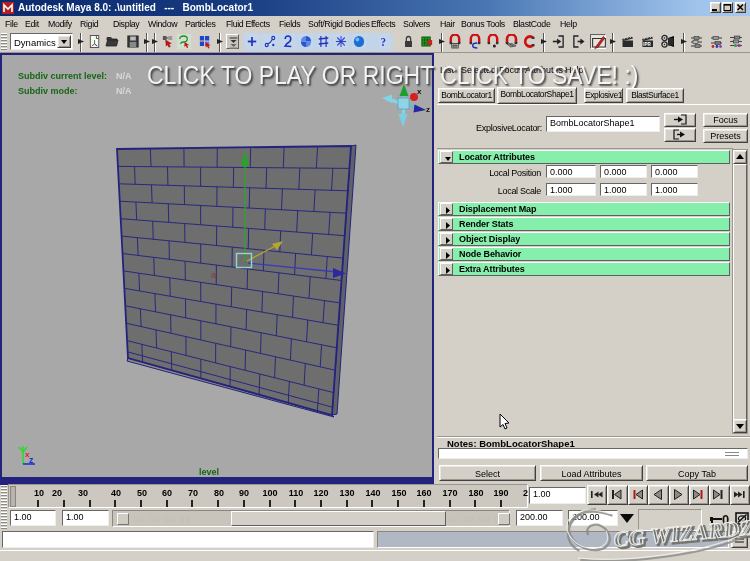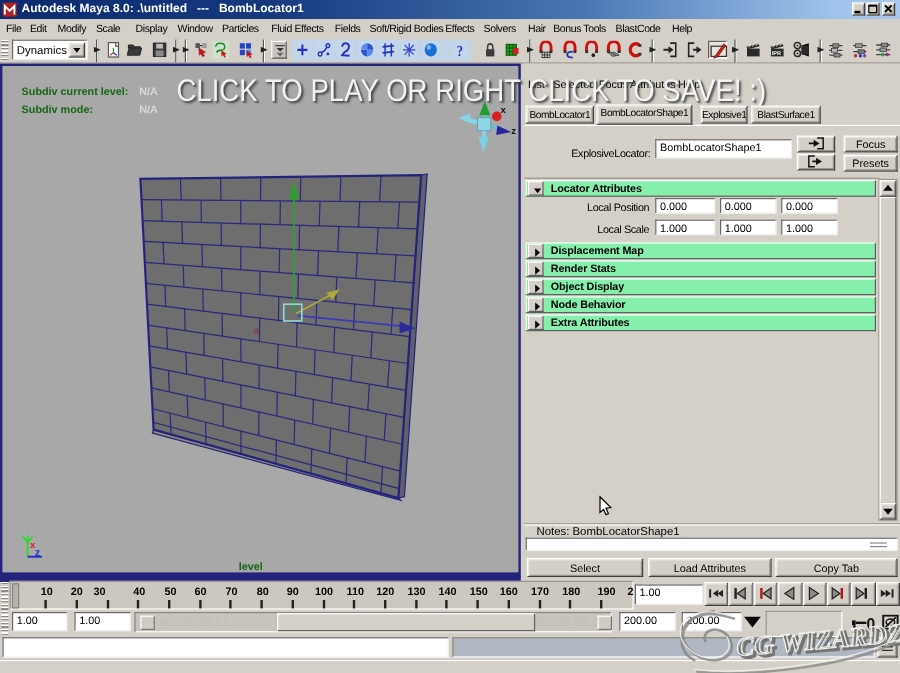--- a/index.html
+++ b/index.html
@@ -31,21 +31,21 @@
         </svg></div>
  <div class="btn" style="left:735px;top:2px;width:11px;height:11px"><svg width="9" height="9">
           <path d="M1.5 1.5 L7 7 M7 1.5 L1.5 7" stroke="#000" stroke-width="1.6"></path>
         </svg></div>
 </div>
 
 <div style="position:absolute;left:0;top:16px;width:750px;height:15px;background:#d4d0c8;font-size:8.8px;letter-spacing:-0.35px">
       <span style="position:absolute;left:5px;top:3px">File</span>
       <span style="position:absolute;left:25px;top:3px">Edit</span>
       <span style="position:absolute;left:48px;top:3px">Modify</span>
-      <span style="position:absolute;left:80px;top:3px">Scale</span>
+      <span style="position:absolute;left:80px;top:3px">Rigid</span>
       <span style="position:absolute;left:113px;top:3px">Display</span>
       <span style="position:absolute;left:148px;top:3px">Window</span>
       <span style="position:absolute;left:185px;top:3px">Particles</span>
       <span style="position:absolute;left:226px;top:3px">Fluid Effects</span>
       <span style="position:absolute;left:279px;top:3px">Fields</span>
       <span style="position:absolute;left:308px;top:3px">Soft/Rigid Bodies</span>
       <span style="position:absolute;left:371px;top:3px">Effects</span>
       <span style="position:absolute;left:403px;top:3px">Solvers</span>
       <span style="position:absolute;left:440px;top:3px">Hair</span>
       <span style="position:absolute;left:461px;top:3px">Bonus Tools</span>
@@ -501,55 +501,55 @@
  <div style="position:absolute;left:295px;top:96px;width:16px;height:285px;background:#d0ccc4;border:1px solid #9a968e">
         <div style="position:absolute;left:0px;top:14px;width:14px;height:256px;background:#d4d0c8;border:1px solid;border-color:#fff #5f5f5f #5f5f5f #fff"></div>
    <div class="btn" style="left:0px;top:0px;width:14px;height:14px"><svg width="12" height="12">
             <polygon points="6,3 2,8 10,8" fill="#000"></polygon>
           </svg></div>
    <div class="btn" style="left:0px;top:269px;width:14px;height:14px"><svg width="12" height="12">
             <polygon points="6,9 2,4 10,4" fill="#000"></polygon>
           </svg></div>
  </div>
  <div style="position:absolute;left:0;top:383px;width:313px;height:2px;border-top:1px solid #9a968e;border-bottom:1px solid #fff"></div>
- <span style="position:absolute;left:10px;top:385px;font-weight:normal;font-size:9.5px">Notes: BombLocatorShape1</span>
+ <span style="position:absolute;left:10px;top:385px;font-weight:bold;font-size:9.5px">Notes: BombLocatorShape1</span>
  <div style="position:absolute;left:1px;top:395px;width:310px;height:11px;background:#fff;border:1px solid;border-color:#666 #eee #eee #666">
    <div style="position:absolute;right:8px;top:3px;width:14px;height:1px;background:#888"></div>
    <div style="position:absolute;right:8px;top:6px;width:14px;height:1px;background:#888"></div>
  </div>
  <div class="btn" style="left:2px;top:412px;width:97px;height:16px;padding-top:3px">Select</div>
  <div class="btn" style="left:103px;top:412px;width:103px;height:16px;padding-top:3px">Load Attributes</div>
  <div class="btn" style="left:209px;top:412px;width:102px;height:16px;padding-top:3px">Copy Tab</div>
 </div>
 
 <div style="position:absolute;left:0;top:481px;width:750px;height:80px;background:#d4d0c8">
       <div style="position:absolute;left:0;top:-1px;width:434px;height:5px;background:#23237d"></div>
  <div style="position:absolute;left:1px;top:4px;width:6px;height:44px;background:repeating-linear-gradient(to bottom,#fff 0,#fff 1px,#8a8a8a 1px,#8a8a8a 2px,#d4d0c8 2px,#d4d0c8 3px)"></div>
 
  <div style="position:absolute;left:8px;top:3px;width:520px;height:24px;background:#ccc8c0;border:1px solid;border-color:#9a968e #fff #fff #9a968e;font-size:9px;font-weight:bold">
    <div style="position:absolute;left:1px;top:1px;width:6px;height:21px;background:#b8b4ac;border:1px solid #8a8680"></div>
    <span style="position:absolute;left:18px;top:3px;width:24px;text-align:center">10</span>
-        <span style="position:absolute;left:43px;top:3px;width:24px;text-align:center">20</span>
+        <span style="position:absolute;left:43px;top:3px;width:24px;">20</span>
         <span style="position:absolute;left:69px;top:3px;width:24px;">30</span>
         <span style="position:absolute;left:95px;top:3px;width:24px;text-align:center">40</span>
         <span style="position:absolute;left:121px;top:3px;width:24px;text-align:center">50</span>
         <span style="position:absolute;left:146px;top:3px;width:24px;text-align:center">60</span>
         <span style="position:absolute;left:172px;top:3px;width:24px;text-align:center">70</span>
         <span style="position:absolute;left:198px;top:3px;width:24px;text-align:center">80</span>
         <span style="position:absolute;left:223px;top:3px;width:24px;text-align:center">90</span>
         <span style="position:absolute;left:249px;top:3px;width:24px;text-align:center">100</span>
         <span style="position:absolute;left:275px;top:3px;width:24px;text-align:center">110</span>
         <span style="position:absolute;left:300px;top:3px;width:24px;text-align:center">120</span>
         <span style="position:absolute;left:326px;top:3px;width:24px;text-align:center">130</span>
         <span style="position:absolute;left:352px;top:3px;width:24px;text-align:center">140</span>
         <span style="position:absolute;left:378px;top:3px;width:24px;text-align:center">150</span>
         <span style="position:absolute;left:403px;top:3px;width:24px;text-align:center">160</span>
         <span style="position:absolute;left:429px;top:3px;width:24px;text-align:center">170</span>
         <span style="position:absolute;left:455px;top:3px;width:24px;text-align:center">180</span>
-        <span style="position:absolute;left:480px;top:3px;width:24px;text-align:right">190</span>
+        <span style="position:absolute;left:480px;top:3px;width:24px;text-align:center">190</span>
         <span style="position:absolute;left:514px;top:3px">2</span>
         <div style="position:absolute;left:28px;top:15px;width:2px;height:7px;background:#222"></div>
         <div style="position:absolute;left:54px;top:15px;width:2px;height:7px;background:#222"></div>
         <div style="position:absolute;left:80px;top:15px;width:2px;height:7px;background:#222"></div>
         <div style="position:absolute;left:105px;top:15px;width:2px;height:7px;background:#222"></div>
         <div style="position:absolute;left:131px;top:15px;width:2px;height:7px;background:#222"></div>
         <div style="position:absolute;left:157px;top:15px;width:2px;height:7px;background:#222"></div>
         <div style="position:absolute;left:182px;top:15px;width:2px;height:7px;background:#222"></div>
         <div style="position:absolute;left:208px;top:15px;width:2px;height:7px;background:#222"></div>
         <div style="position:absolute;left:234px;top:15px;width:2px;height:7px;background:#222"></div>

